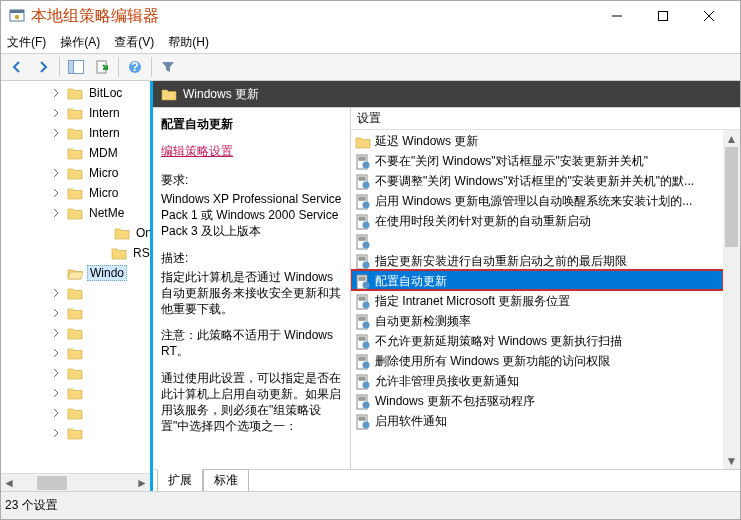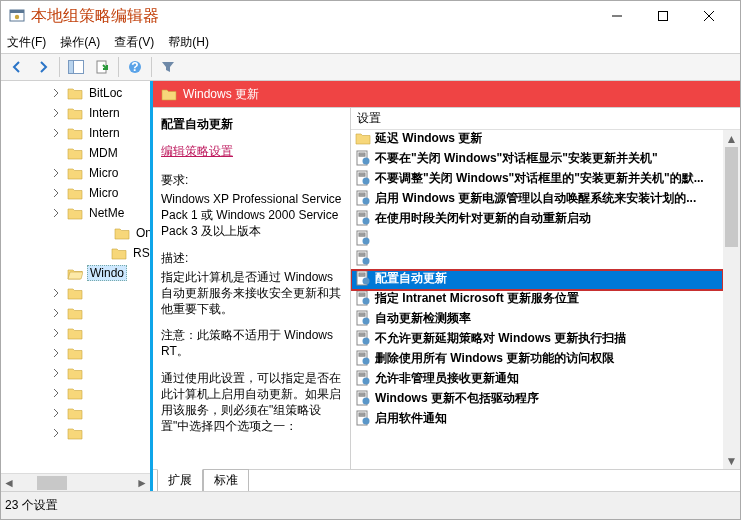--- a/index.html
+++ b/index.html
@@ -23,34 +23,34 @@
   .treerow.selected .treelabel { background: #cde8ff; border: 1px dotted #7aa; }
   .treetog { position: absolute; left: 52px; width: 10px; height: 10px; display:flex; align-items:center; justify-content:center; color:#555;}
   .treeicon { width: 16px; height: 14px; margin-right: 4px; flex: none; }
   .folder-closed { fill: #f7d77a; stroke: #caa53c; stroke-width:0.6; }
   .folder-open { fill: #f7d77a; stroke: #caa53c; stroke-width:0.6; }
   .treelabel { padding: 0 2px; }
   .treescroll-h { position:absolute; left:0; right:0; bottom:0; height:18px; background:#f0f0f0; display:flex; align-items:center; justify-content:space-between; border-top:1px solid #dcdcdc;}
   .treescroll-h .thumb { height:14px; width:30px; background:#c8c8c8; margin-left:20px;}
   .treescroll-h .arr { width:16px; text-align:center; color:#666;}
   .content { flex: 1; display: flex; flex-direction: column; overflow: hidden; }
-  .content-header { height: 26px; background: #ef4444; color: #fff; display: flex; align-items: center; padding-left: 8px; gap: 6px; }
+  .content-header { height: 26px; background: #404040; color: #fff; display: flex; align-items: center; padding-left: 8px; gap: 6px; }
   .content-header .hicon { width:16px; height:16px; }
   .content-body { flex: 1; display: flex; overflow: hidden; border-top: 1px solid #d0d0d0; }
   .descpane { width: 198px; border-right: 1px solid #d0d0d0; padding: 8px 8px 0 8px; overflow: hidden; display:flex; flex-direction:column; }
   .desc-title { font-weight: bold; margin-bottom: 10px; }
   .desc-link { color: #be185d; text-decoration: underline; margin-bottom: 12px; display: inline-block; }
   .desc-label { margin-bottom: 2px; }
   .desc-text { margin-bottom: 10px; line-height: 1.35; }
   .listpane { flex: 1; display: flex; flex-direction: column; overflow: hidden; position: relative;}
   .list-colhead { height: 22px; display: flex; align-items: center; border-bottom: 1px solid #e0e0e0; }
   .list-colhead .col { padding-left: 6px; }
   .listwrap { flex: 1; overflow: hidden; position: relative; }
   .list { position:absolute; left:0; right:17px; top:0; bottom:0; overflow: hidden;}
-  .listrow { height: 20px; display: flex; align-items: flex-start; padding-left: 4px; white-space: nowrap; font-weight: bold; }
+  .listrow { height: 20px; display: flex; align-items: flex-end; padding-left: 4px; white-space: nowrap; }
   .listrow.sel { background: #0078d7; color: #fff; outline: 2px solid #c73030; outline-offset: -1px; }
   .listicon { width: 16px; height: 16px; margin-right: 4px; flex: none; }
   .policy-icon rect { fill:#fff; stroke:#888;}
   .policy-icon .gear { fill:#5a96c8; }
   .vscroll { position:absolute; top:0; right:0; bottom:0; width:17px; background:#f0f0f0; display:flex; flex-direction:column; align-items:center;}
   .vscroll .arr { height:17px; width:100%; display:flex; align-items:center; justify-content:center; color:#666;}
   .vscroll .track { flex:1; width:100%; position:relative;}
   .vscroll .thumb { position:absolute; top:0; left:2px; right:2px; height:100px; background:#c8c8c8;}
   .tabbar { height: 22px; border-top: 1px solid #d0d0d0; display: flex; align-items: flex-end; padding-left: 4px; background:#fff; }
   .tab { padding: 2px 10px; border: 1px solid #bcbcbc; border-top: 1px solid #bcbcbc; background: #fff; position: relative; bottom: -1px; }
@@ -403,20 +403,21 @@
                   <circle class="gear" cx="11" cy="11" r="3.5"></circle>
                 </svg>
               </div>
               <div class="listrow">
                 <svg class="listicon policy-icon" viewBox="0 0 16 16">
                   <rect x="2" y="1" width="10" height="14"></rect>
                   <rect x="4" y="3" width="6" height="1.2" fill="#888"></rect>
                   <rect x="4" y="5" width="6" height="1.2" fill="#888"></rect>
                   <circle class="gear" cx="11" cy="11" r="3.5"></circle>
                 </svg>
+                <span>指定更新安装进行自动重新启动之前的最后期限</span>
               </div>
               <div class="listrow sel">
                 <svg class="listicon policy-icon" viewBox="0 0 16 16">
                   <rect x="2" y="1" width="10" height="14"></rect>
                   <rect x="4" y="3" width="6" height="1.2" fill="#888"></rect>
                   <rect x="4" y="5" width="6" height="1.2" fill="#888"></rect>
                   <circle class="gear" cx="11" cy="11" r="3.5"></circle>
                 </svg>
                 <span>配置自动更新</span>
               </div>

